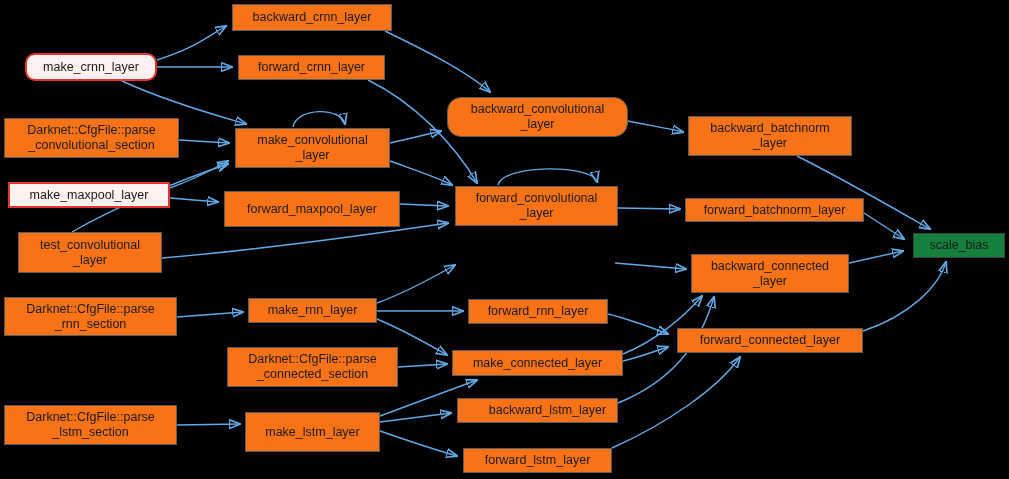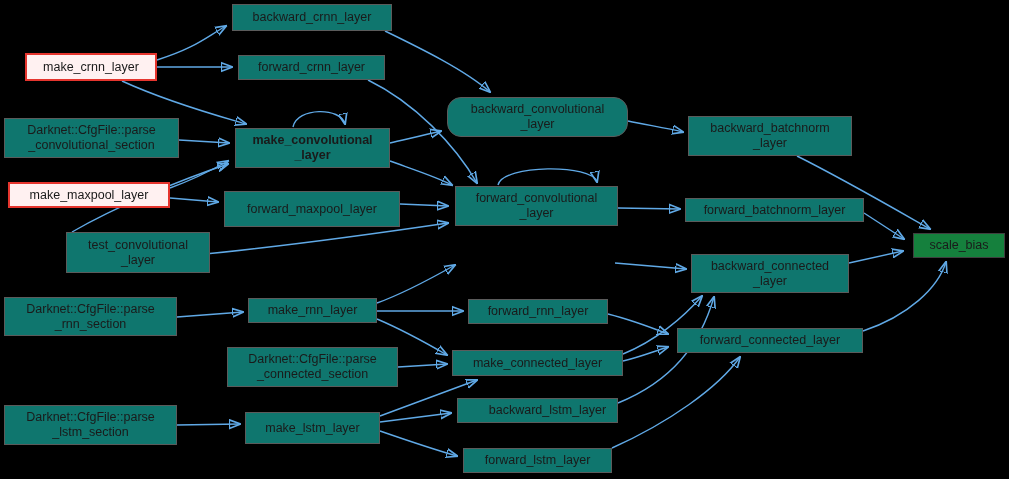--- a/index.html
+++ b/index.html
@@ -1,21 +1,21 @@
 <!DOCTYPE html>
 <html><head>
 <meta charset="utf-8">
 <style>
   html,body{margin:0;padding:0;background:#000;}
   .canvas{position:relative;width:1009px;height:479px;background:#000;overflow:hidden;
           font-family:"Liberation Sans","DejaVu Sans",sans-serif;}
   .edges{position:absolute;left:0;top:0;width:1009px;height:479px;}
   .edges path{fill:none;stroke:#60a9e6;stroke-width:1.4px;}
   .node{position:absolute;box-sizing:border-box;display:flex;align-items:center;justify-content:center;
-        background:#0f766e;border:1.5px solid #5b5b5b;color:#1a1a1a;font-size:12.5px;line-height:1.2;
+        background:#f97316;border:1.5px solid #5b5b5b;color:#1a1a1a;font-size:12.5px;line-height:1.2;
         text-align:center;white-space:pre-line;cursor:pointer;}
   .node.hl{background:#fff1f1;border:2px solid #e5352e;}
   .node.focus{background:#15803d;border:1.5px solid #3f3f3f;cursor:default;}
 </style>
 </head>
 <body>
 
 <div class="canvas">
 
   <svg class="edges" viewBox="0 0 1009 479" xmlns="http://www.w3.org/2000/svg">
@@ -56,47 +56,47 @@
     <path d="M380,416 C412,404 448,391 477,380" marker-end="url(#ah)"></path>
     <path d="M380,422 L451,413" marker-end="url(#ah)"></path>
     <path d="M380,431 C406,440 432,449 457,456" marker-end="url(#ah)"></path>
     <path d="M618,403 C672,381 700,345 714,297" marker-end="url(#ah)"></path>
     <path d="M612,448 C668,423 718,388 740,357" marker-end="url(#ah)"></path>
     <path d="M849,263 L903,251" marker-end="url(#ah)"></path>
     <path d="M863,331 C908,316 938,288 946,262" marker-end="url(#ah)"></path>
   </svg>
 
   <div class="node" style="left:232px;top:4px;width:160px;height:27px;">backward_crnn_layer</div>
-  <div class="node hl" style="left:25px;top:53px;width:132px;height:28px;">make_crnn_layer</div>
+  <div class="node hl" style="left:25px;top:53px;width:132px;height:28px;border-radius:10px;">make_crnn_layer</div>
   <div class="node" style="left:238px;top:55px;width:147px;height:25px;">forward_crnn_layer</div>
   <div class="node" style="left:447px;top:97px;width:181px;height:40px;border-radius:14px;">backward_convolutional
 _layer</div>
   <div class="node" style="left:4px;top:118px;width:175px;height:40px;">Darknet::CfgFile::parse
 _convolutional_section</div>
-  <div class="node" style="left:235px;top:128px;width:155px;height:40px;font-weight:bold;">make_convolutional
+  <div class="node" style="left:235px;top:128px;width:155px;height:40px;">make_convolutional
 _layer</div>
   <div class="node" style="left:688px;top:116px;width:164px;height:40px;">backward_batchnorm
 _layer</div>
   <div class="node hl" style="left:8px;top:182px;width:162px;height:26px;">make_maxpool_layer</div>
   <div class="node" style="left:224px;top:191px;width:176px;height:36px;">forward_maxpool_layer</div>
   <div class="node" style="left:455px;top:186px;width:163px;height:40px;">forward_convolutional
 _layer</div>
   <div class="node" style="left:685px;top:198px;width:179px;height:24px;">forward_batchnorm_layer</div>
-  <div class="node" style="left:18px;top:232px;width:144px;height:41px;margin-left:48px;">test_convolutional
+  <div class="node" style="left:18px;top:232px;width:144px;height:41px;">test_convolutional
 _layer</div>
   <div class="node focus" style="left:913px;top:233px;width:92px;height:25px;">scale_bias</div>
   <div class="node" style="left:691px;top:254px;width:158px;height:39px;">backward_connected
 _layer</div>
   <div class="node" style="left:4px;top:297px;width:173px;height:39px;">Darknet::CfgFile::parse
 _rnn_section</div>
   <div class="node" style="left:248px;top:298px;width:129px;height:25px;">make_rnn_layer</div>
   <div class="node" style="left:468px;top:299px;width:140px;height:25px;">forward_rnn_layer</div>
   <div class="node" style="left:677px;top:328px;width:186px;height:25px;">forward_connected_layer</div>
   <div class="node" style="left:227px;top:347px;width:171px;height:40px;">Darknet::CfgFile::parse
 _connected_section</div>
   <div class="node" style="left:452px;top:350px;width:171px;height:26px;">make_connected_layer</div>
   <div class="node" style="left:4px;top:405px;width:173px;height:40px;">Darknet::CfgFile::parse
 _lstm_section</div>
-  <div class="node" style="left:245px;top:412px;width:135px;height:32px;">make_lstm_layer</div>
+  <div class="node" style="left:245px;top:412px;width:135px;height:40px;">make_lstm_layer</div>
   <div class="node" style="left:457px;top:398px;width:161px;height:25px;padding-left:20px;">backward_lstm_layer</div>
   <div class="node" style="left:463px;top:448px;width:149px;height:25px;">forward_lstm_layer</div>
 
 </div>
 
 </body></html>

